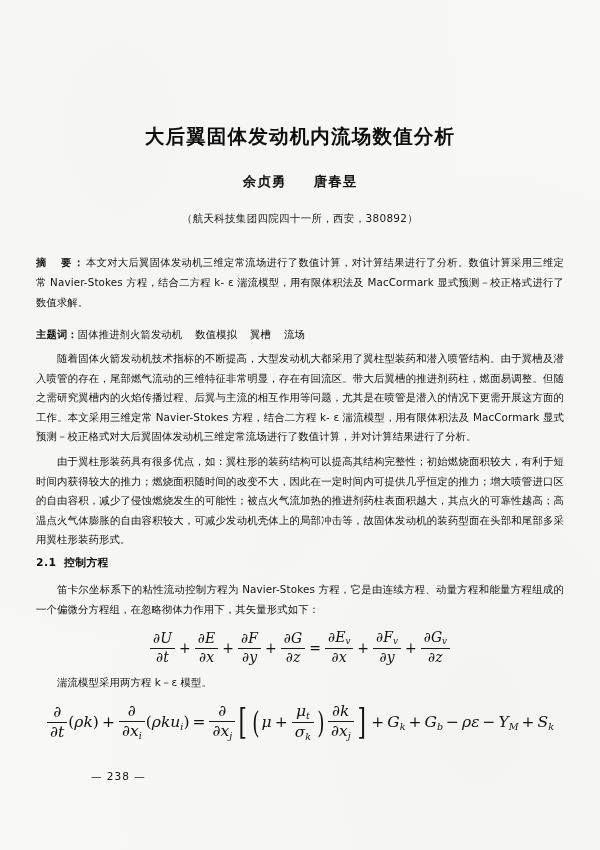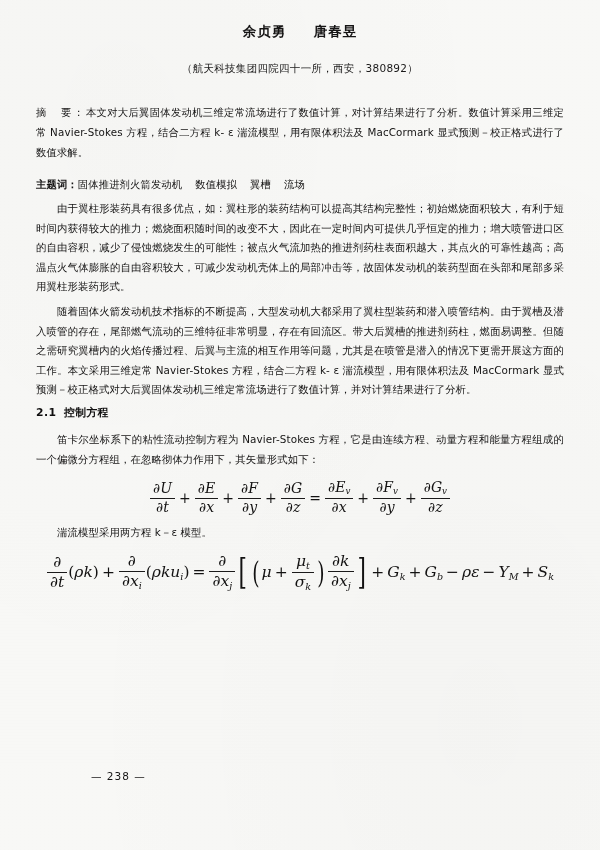--- a/index.html
+++ b/index.html
@@ -75,21 +75,21 @@
   
   .abstract {
     margin-top: 26px;
     font-size: 10.3px;
     line-height: 20px;
     text-align: justify;
     letter-spacing: 0.15px;
     color: #141313;
   }
   .abstract .lbl {
-    font-weight: 400;
+    font-weight: 700;
     letter-spacing: 2px;
   }
   .keywords {
     margin-top: 12px;
     font-size: 10.3px;
     line-height: 20px;
     letter-spacing: 0.15px;
     color: #141313;
   }
   .keywords .lbl { font-weight: 700; }
@@ -202,40 +202,41 @@
   }
 </style>
 </head>
 <body>
 
 <div class="page">
   <div class="scan-grain"></div>
 
   <div class="content">
 
+    <div class="title">大后翼固体发动机内流场数值分析</div>
 
     <div class="authors">
       <span>余贞勇</span>
       <span class="gap"></span>
       <span>唐春昱</span>
     </div>
 
     <div class="affiliation">（航天科技集团四院四十一所，西安，380892）</div>
 
     <div class="abstract">
       <span class="lbl">摘　要：</span><span>本文对大后翼固体发动机三维定常流场进行了数值计算，对计算结果进行了分析。数值计算采用三维定常 Navier-Stokes 方程，结合二方程 k- ε 湍流模型，用有限体积法及 MacCormark 显式预测－校正格式进行了数值求解。</span>
     </div>
 
     <div class="keywords">
       <span class="lbl">主题词：</span><span>固体推进剂火箭发动机</span><span class="kwsep"></span><span>数值模拟</span><span class="kwsep"></span><span>翼槽</span><span class="kwsep"></span><span>流场</span>
     </div>
 
 
+    <div class="para">随着固体火箭发动机技术指标的不断提高，大型发动机大都采用了翼柱型装药和潜入喷管结构。由于翼槽及潜入喷管的存在，尾部燃气流动的三维特征非常明显，存在有回流区。带大后翼槽的推进剂药柱，燃面易调整。但随之需研究翼槽内的火焰传播过程、后翼与主流的相互作用等问题，尤其是在喷管是潜入的情况下更需开展这方面的工作。本文采用三维定常 Navier-Stokes 方程，结合二方程 k- ε 湍流模型，用有限体积法及 MacCormark 显式预测－校正格式对大后翼固体发动机三维定常流场进行了数值计算，并对计算结果进行了分析。</div>
     <div class="para">由于翼柱形装药具有很多优点，如：翼柱形的装药结构可以提高其结构完整性；初始燃烧面积较大，有利于短时间内获得较大的推力；燃烧面积随时间的改变不大，因此在一定时间内可提供几乎恒定的推力；增大喷管进口区的自由容积，减少了侵蚀燃烧发生的可能性；被点火气流加热的推进剂药柱表面积越大，其点火的可靠性越高；高温点火气体膨胀的自由容积较大，可减少发动机壳体上的局部冲击等，故固体发动机的装药型面在头部和尾部多采用翼柱形装药形式。</div>
-    <div class="para">随着固体火箭发动机技术指标的不断提高，大型发动机大都采用了翼柱型装药和潜入喷管结构。由于翼槽及潜入喷管的存在，尾部燃气流动的三维特征非常明显，存在有回流区。带大后翼槽的推进剂药柱，燃面易调整。但随之需研究翼槽内的火焰传播过程、后翼与主流的相互作用等问题，尤其是在喷管是潜入的情况下更需开展这方面的工作。本文采用三维定常 Navier-Stokes 方程，结合二方程 k- ε 湍流模型，用有限体积法及 MacCormark 显式预测－校正格式对大后翼固体发动机三维定常流场进行了数值计算，并对计算结果进行了分析。</div>
 
 
     <div class="h2">
       <span class="num">2.1</span><span>控制方程</span>
     </div>
 
     <div class="para tight">笛卡尔坐标系下的粘性流动控制方程为 Navier-Stokes 方程，它是由连续方程、动量方程和能量方程组成的一个偏微分方程组，在忽略彻体力作用下，其矢量形式如下：</div>
 
     <div class="eq eq1" title="" aria-label="∂U/∂t + ∂E/∂x + ∂F/∂y + ∂G/∂z = ∂Ev/∂x + ∂Fv/∂y + ∂Gv/∂z">
       <span class="frac"><span class="top">∂<span class="it">U</span></span><span class="bot">∂<span class="it">t</span></span></span><span class="op">+</span><span class="frac"><span class="top">∂<span class="it">E</span></span><span class="bot">∂<span class="it">x</span></span></span><span class="op">+</span><span class="frac"><span class="top">∂<span class="it">F</span></span><span class="bot">∂<span class="it">y</span></span></span><span class="op">+</span><span class="frac"><span class="top">∂<span class="it">G</span></span><span class="bot">∂<span class="it">z</span></span></span><span class="op">=</span><span class="frac"><span class="top">∂<span class="it">E</span><sub>v</sub></span><span class="bot">∂<span class="it">x</span></span></span><span class="op">+</span><span class="frac"><span class="top">∂<span class="it">F</span><sub>v</sub></span><span class="bot">∂<span class="it">y</span></span></span><span class="op">+</span><span class="frac"><span class="top">∂<span class="it">G</span><sub>v</sub></span><span class="bot">∂<span class="it">z</span></span></span>

